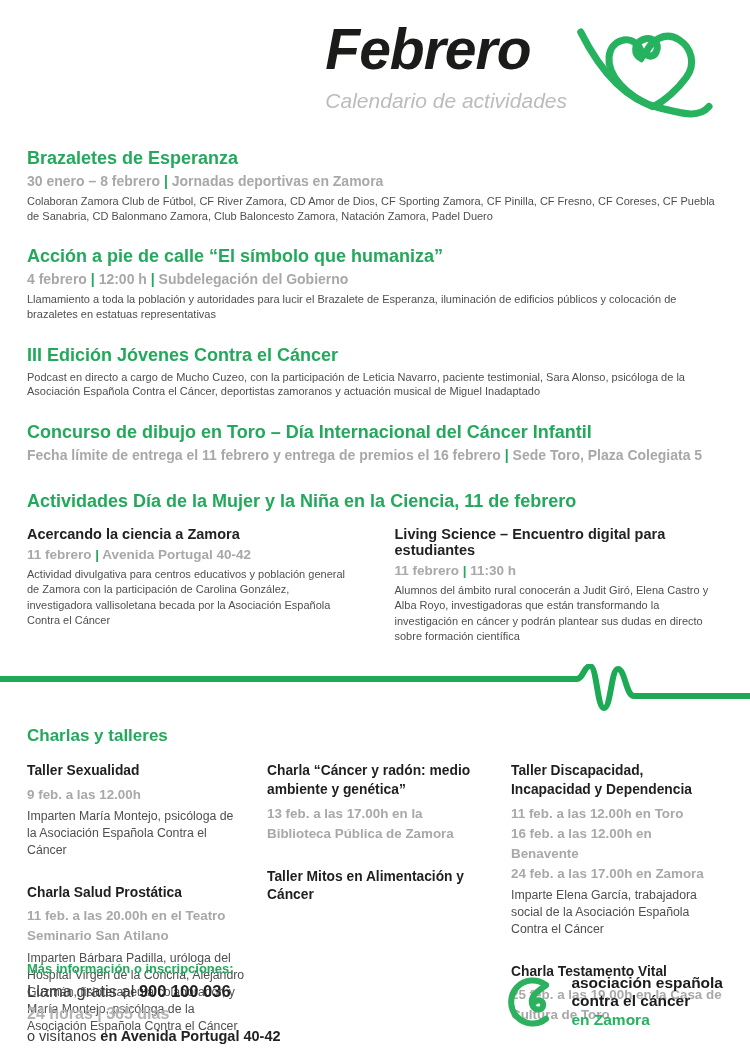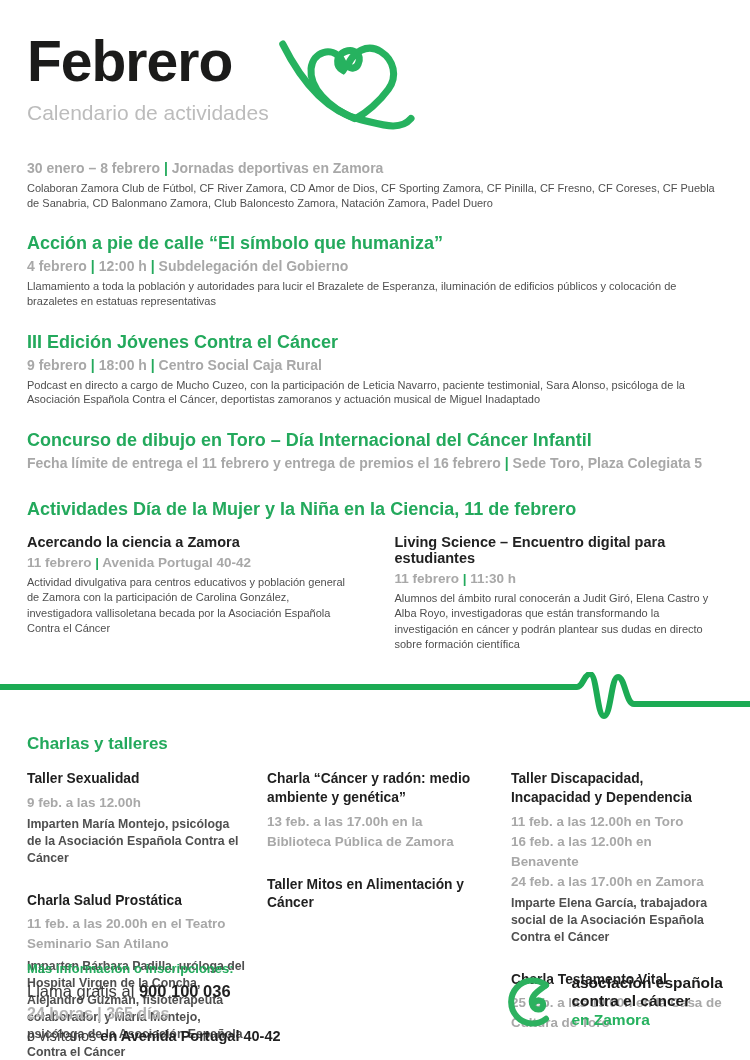--- a/index.html
+++ b/index.html
@@ -12,21 +12,21 @@
   }
   *{box-sizing:border-box;}
   html,body{margin:0;padding:0;}
   body{
     width:750px;height:1060px;background:#ffffff;overflow:hidden;position:relative;
     font-family:"Liberation Sans",sans-serif;color:var(--body);
   }
   .content{padding:0 27px;}
 
   
-  .header{display:flex;justify-content:flex-start;align-items:flex-start;padding-top:12px;}
+  .header{display:flex;justify-content:flex-end;align-items:flex-start;font-style:italic;}
   .page-title{font-size:57px;font-weight:bold;color:var(--ink);margin:16px 0 0;letter-spacing:-1px;}
   .page-subtitle{font-size:21px;color:var(--light);margin:7px 0 0;}
   .heart-svg{width:152px;height:132px;margin-right:4px;}
 
   
   .events{margin-top:16px;}
   .event{margin-bottom:23px;}
   .event-heading{font-size:18px;font-weight:bold;color:var(--green);margin:0 0 4px;}
   .meta{font-size:14px;font-weight:bold;color:var(--meta-gray);margin:0 0 5px;}
   .meta .sep{color:var(--green);font-weight:bold;}
@@ -42,21 +42,21 @@
 
   
   .divider{display:block;width:750px;height:60px;margin-top:20px;}
 
   
   .talks-heading{font-size:17px;font-weight:bold;color:var(--green);margin:2px 0 16px;}
   .talks-grid{display:grid;grid-template-columns:218px 222px 212px;column-gap:22px;}
   .titem{margin-bottom:24px;}
   .titem-title{font-size:13.8px;font-weight:bold;color:#1f1f1f;line-height:1.35;margin:0 0 4px;}
   .titem-meta{font-size:13.4px;font-weight:bold;color:var(--meta-gray);line-height:1.5;margin:0 0 3px;white-space:pre-line;}
-  .titem-body{font-size:12.3px;line-height:1.4;margin:0;font-weight:bold;}
+  .titem-body{font-size:12.3px;line-height:1.4;margin:0;}
 
   
   .footer{position:absolute;left:27px;right:27px;bottom:16px;display:flex;justify-content:space-between;}
   .f-label{font-size:13px;font-weight:bold;color:var(--green);margin:0 0 6px;}
   .f-call{font-size:16.5px;color:#3c3c3c;margin:0 0 4px;}
   .f-call b{color:#222;}
   .f-hours{font-size:16px;color:#b4b4b4;font-weight:bold;margin:0 0 5px;}
   .f-visit{font-size:14.5px;color:#3c3c3c;margin:0;}
   .f-visit b{color:#222;}
   .logo{display:flex;align-items:center;gap:11px;margin-bottom:2px;}
@@ -76,33 +76,33 @@
     <svg class="heart-svg" viewBox="0 0 160 140">
       <g fill="none" stroke="#26b25f" stroke-width="7.5" stroke-linecap="round">
         <path d="M14,34 C36,78 64,106 96,114 C118,119 138,127 150,113"></path>
         <path d="M90,113 C62,101 42,80 44,60 C46,42 66,36 76,50 C80,56 80,60 78,62 C70,58 70,46 80,42 C90,38 98,46 94,55 C92,60 86,61 83,57 C88,42 104,33 118,42 C132,51 136,68 126,82 C116,96 102,107 93,112"></path>
       </g>
     </svg>
   </div>
 
   <div class="events">
     <section class="event">
+      <h2 class="event-heading">Brazaletes de Esperanza</h2>
       <p class="meta">30 enero – 8 febrero<span class="sep"> | </span>Jornadas deportivas en Zamora</p>
       <p class="event-body">Colaboran Zamora Club de Fútbol, CF River Zamora, CD Amor de Dios, CF Sporting Zamora, CF Pinilla, CF Fresno, CF Coreses, CF Puebla de Sanabria, CD Balonmano Zamora, Club Baloncesto Zamora, Natación Zamora, Padel Duero</p>
     </section>
 
     <section class="event">
       <h2 class="event-heading">Acción a pie de calle “El símbolo que humaniza”</h2>
       <p class="meta">4 febrero<span class="sep"> | </span>12:00 h<span class="sep"> | </span>Subdelegación del Gobierno</p>
       <p class="event-body">Llamamiento a toda la población y autoridades para lucir el Brazalete de Esperanza, iluminación de edificios públicos y colocación de brazaletes en estatuas representativas</p>
     </section>
 
     <section class="event">
       <h2 class="event-heading">III Edición Jóvenes Contra el Cáncer</h2>
-      <p class="meta">9 febrero<span class="sep"> | </span>18:00 h<span class="sep"> | </span>Centro Social Caja Rural</p>
       <p class="event-body">Podcast en directo a cargo de Mucho Cuzeo, con la participación de Leticia Navarro, paciente testimonial, Sara Alonso, psicóloga de la Asociación Española Contra el Cáncer, deportistas zamoranos y actuación musical de Miguel Inadaptado</p>
     </section>
 
     <section class="event">
       <h2 class="event-heading">Concurso de dibujo en Toro – Día Internacional del Cáncer Infantil</h2>
       <p class="meta">Fecha límite de entrega el 11 febrero y entrega de premios el 16 febrero<span class="sep"> | </span>Sede Toro, Plaza Colegiata 5</p>
     </section>
   </div>
 
   <h2 class="science-heading">Actividades Día de la Mujer y la Niña en la Ciencia, 11 de febrero</h2>

